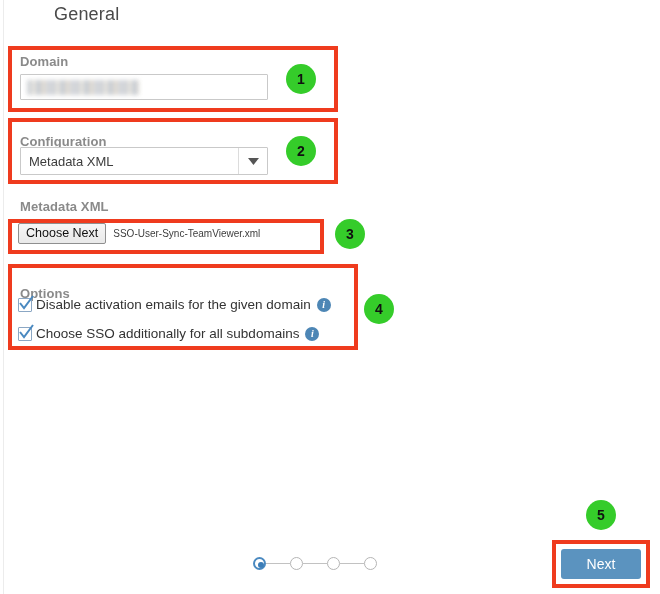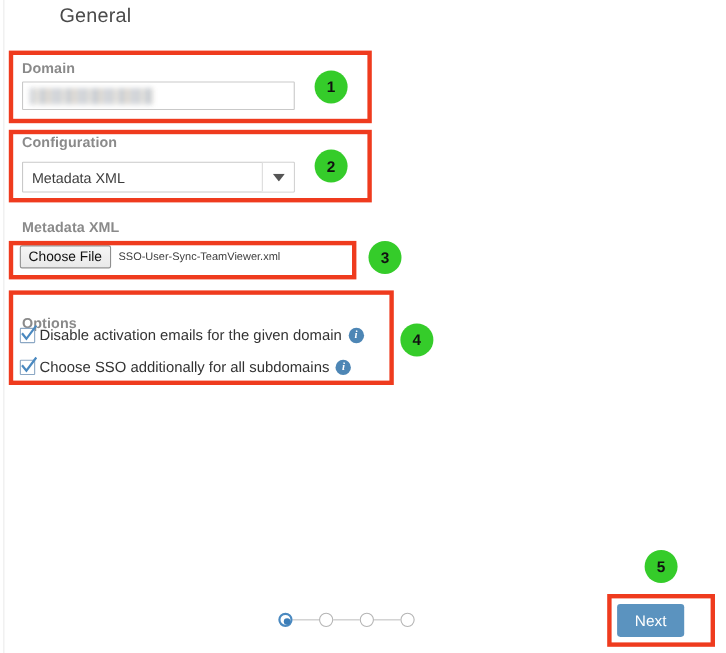--- a/index.html
+++ b/index.html
@@ -73,21 +73,21 @@
 
   
   .field-label {
     position: absolute;
     font-size: 13px;
     font-weight: 700;
     color: #8a8a8a;
     letter-spacing: 0.1px;
   }
   #label-domain   { left: 20px; top: 54px; text-align: right; }
-  #label-config   { left: 20px; top: 122px; }
+  #label-config   { left: 20px; top: 134px; }
   #label-metadata { left: 20px; top: 199px; }
   #label-options  { left: 20px; top: 286px; }
 
   .text-input {
     position: absolute;
     left: 20px;
     top: 74px;
     width: 248px;
     height: 26px;
     border: 1px solid #c9c9c9;
@@ -250,21 +250,21 @@
     height: 1px;
     background: #c2c2c2;
     flex: none;
   }
 
   
   .next-button {
     position: absolute;
     left: 561px;
     top: 549px;
-    width: 61px;
+    width: 80px;
     height: 30px;
     background: #5b93bf;
     border: none;
     border-radius: 3px;
     color: #ffffff;
     font-size: 14px;
     font-family: "Liberation Sans", sans-serif;
     display: flex;
     align-items: center;
     justify-content: center;
@@ -288,21 +288,21 @@
   <div class="select-value">Metadata XML</div>
   <div class="select-arrow">
     <svg width="11" height="7" viewBox="0 0 11 7" aria-hidden="true">
       <polygon points="0,0 11,0 5.5,7" fill="#555555"></polygon>
     </svg>
   </div>
 </div>
 
 <div class="field-label" id="label-metadata">Metadata XML</div>
 <div class="file-row">
-  <div class="choose-file-btn">Choose File</div>
+  <div class="choose-file-btn">Choose Next</div>
   <div class="file-name">SSO-User-Sync-TeamViewer.xml</div>
 </div>
 
 <div class="field-label" id="label-options">Options</div>
 
 <div class="option-row" id="option-row-0">
   <div class="checkbox">
     <svg width="17" height="17" viewBox="0 0 17 17" aria-hidden="true">
       <polyline points="2,8 6,13 15,1" fill="none" stroke="#4a89c0" stroke-width="2"></polyline>
     </svg>

